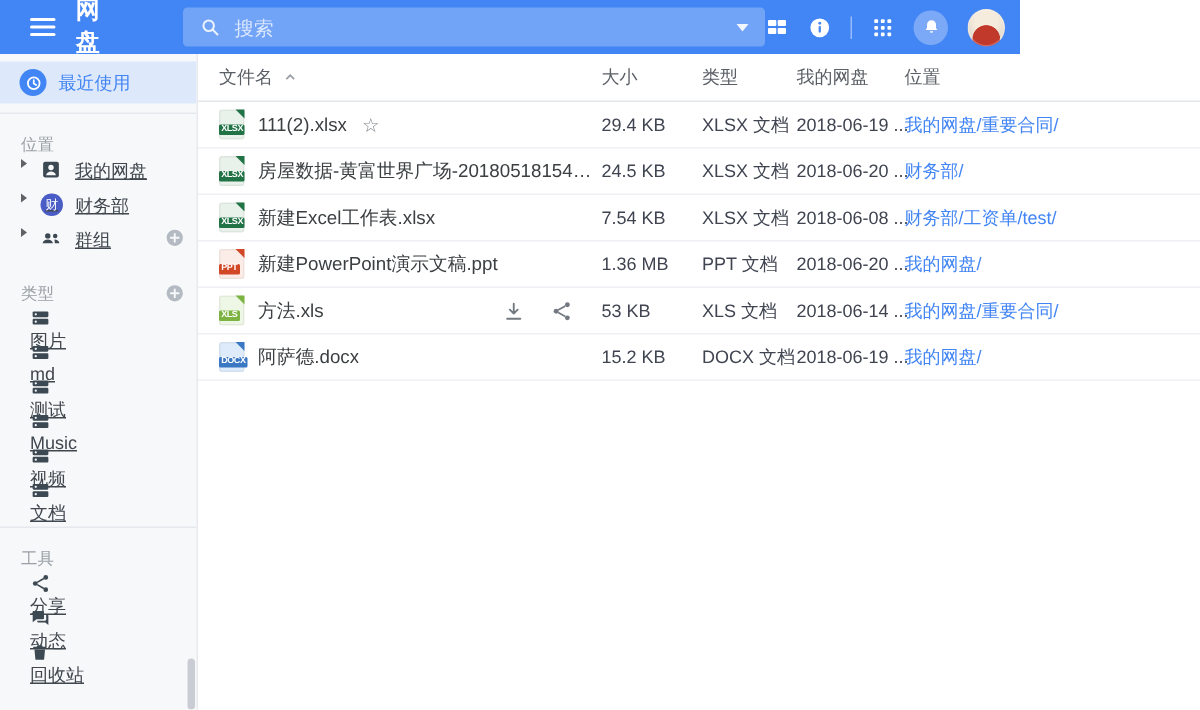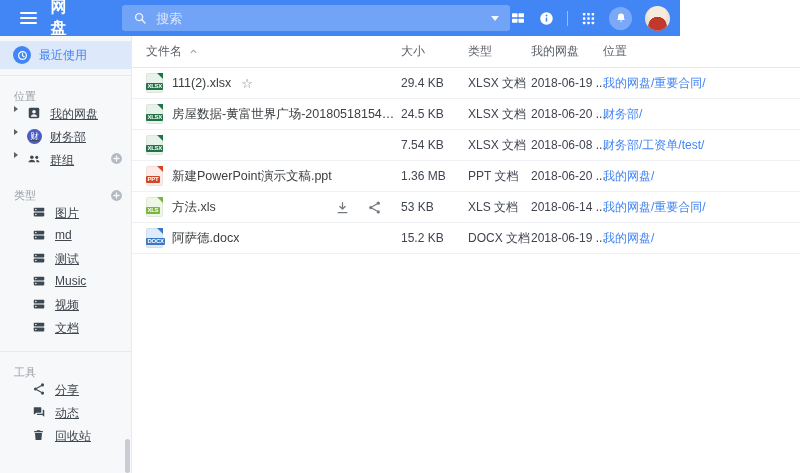--- a/index.html
+++ b/index.html
@@ -35,21 +35,21 @@
     border-right:1px solid #e8eaed; overflow:hidden; }
   .recent { margin-top:5px; height:28px; display:flex; align-items:center; gap:8px;
     padding-left:13px; background:#dde9fa; color:#4285f4; font-size:12px; cursor:pointer; }
   .recent-circle { width:18px; height:18px; border-radius:50%; background:#4285f4; flex:0 0 18px;
     display:flex; align-items:center; justify-content:center; }
   .side-divider { height:1px; background:#e5e8ec; margin-top:6px; }
   .section-label { display:flex; align-items:center; margin:13px 8px 3px 14px; height:14px;
     font-size:11px; color:#9aa0a6; }
   .side-item { display:flex; height:23px; padding:0 8px 0 14px;
     font-size:12px; color:#40474e; cursor:pointer; white-space:nowrap;text-decoration:underline; }
-  .side-item.no-caret { padding-left:32px; }
+  .side-item.no-caret { padding-left:20px;flex-direction:column; }
   .caret { width:0; height:0; border-left:4px solid #5f6368; border-top:3.5px solid transparent;
     border-bottom:3.5px solid transparent; margin-right:9px; flex:0 0 4px; }
   .side-icon { width:14px; height:14px; display:flex; margin-right:9px; flex:0 0 14px; }
   .badge { width:15px; height:15px; border-radius:50%; background:#4a5cc5; color:#fff;
     font-size:8.5px; display:flex; align-items:center; justify-content:center;
     margin-right:8px; flex:0 0 15px; }
   .side-plus { margin-left:auto; width:13px; height:13px; display:flex; cursor:pointer; }
   .side-scrollbar { position:absolute; right:1px; bottom:0; width:5px; height:34px;
     background:#c9cdd3; border-radius:2.5px; }
 
@@ -341,20 +341,21 @@
         <div class="cell">XLSX 文档</div>
         <div class="cell">2018-06-20 ...</div>
         <div class="cell"><a class="loc-link" href="#">财务部/</a></div>
       </div>
       <div class="frow">
         <div class="name-cell">
           <span class="file-icon" style="background: rgb(233, 242, 234);">
             <span class="fi-fold" style="border-top: 6px solid rgb(33, 115, 70);"></span>
             <span class="fi-ext" style="background: rgb(33, 115, 70);">XLSX</span>
           </span>
+          <span class="file-name">新建Excel工作表.xlsx</span>
         </div>
         <div class="cell">7.54 KB</div>
         <div class="cell">XLSX 文档</div>
         <div class="cell">2018-06-08 ...</div>
         <div class="cell"><a class="loc-link" href="#">财务部/工资单/test/</a></div>
       </div>
       <div class="frow">
         <div class="name-cell">
           <span class="file-icon" style="background: rgb(251, 236, 231);">
             <span class="fi-fold" style="border-top: 6px solid rgb(210, 71, 38);"></span>

